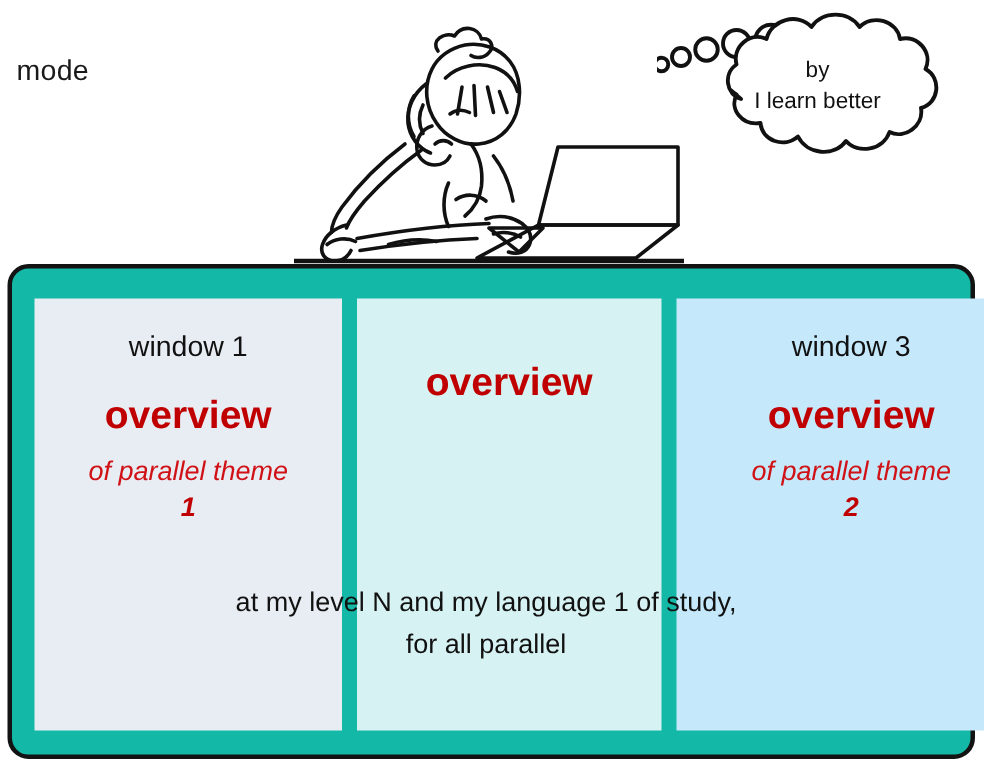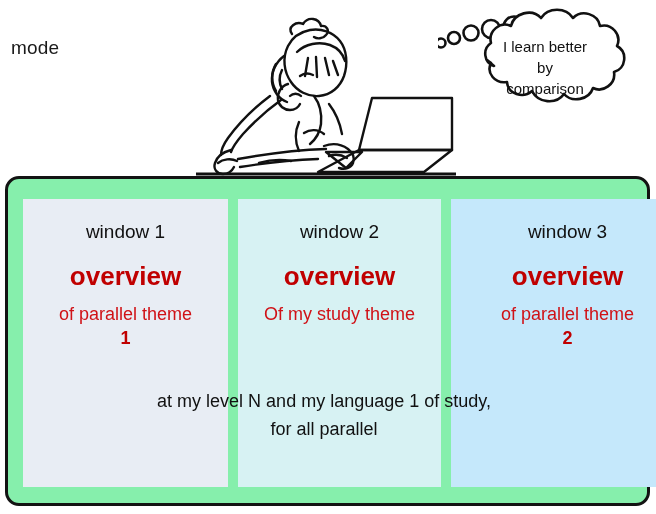--- a/index.html
+++ b/index.html
@@ -73,21 +73,21 @@
   
   #windows-box {
     position: absolute;
     left: 5px;
     top: 176px;
     width: 645px;
     height: 330px;
     border: 3px solid #131313;
     border-radius: 14px;
     box-sizing: border-box;
-    background: #86efac;
+    background: #14b8a6;
   }
 
   .window-panel {
     position: absolute;
     top: 20px;
     height: 288px;
     box-sizing: border-box;
     padding-top: 22px;
     text-align: center;
   }
@@ -106,20 +106,21 @@
     line-height: 24px;
     font-weight: bold;
     color: #C00000;
   }
   .window-sub {
     margin-top: 14px;
     font-size: 18px;
     line-height: 24px;
     color: #D01217;
     padding: 0 6px;
+    font-style: italic;
   }
   .window-sub b {
     font-weight: bold;
     color: #C00000;
   }
 
   #footer-note {
     position: absolute;
     left: 5px;
     top: 208px;
@@ -209,46 +210,40 @@
                c2 12 -11 21 -21 16
                c-4 12 -21 15 -29 6
                c-8 11 -26 9 -32 -3
                c-9 8 -24 3 -25 -9
                c-12 2 -21 -9 -16 -19
                c-2 -1 -3 -2 -4 -3 z"></path>
     </svg>
   </div>
 
   <div id="bubble-text">
+    <div>by</div>
     <div>I learn better</div>
-    <div>by</div>
-    <div>comparison</div>
   </div>
 
 </div>
 
 <div id="windows-box">
 
   <div class="window-panel" id="panel-1">
     <div class="window-title">window 1</div>
     <div class="window-overview">overview</div>
     <div class="window-sub">
       <span>of parallel theme</span>
       <br>
       <b>1</b>
     </div>
   </div>
 
   <div class="window-panel" id="panel-2">
-    <div class="window-title">window 2</div>
     <div class="window-overview">overview</div>
-    <div class="window-sub">
-      <span>Of my study theme</span>
-      <b></b>
-    </div>
   </div>
 
   <div class="window-panel" id="panel-3">
     <div class="window-title">window 3</div>
     <div class="window-overview">overview</div>
     <div class="window-sub">
       <span>of parallel theme</span>
       <br>
       <b>2</b>
     </div>

